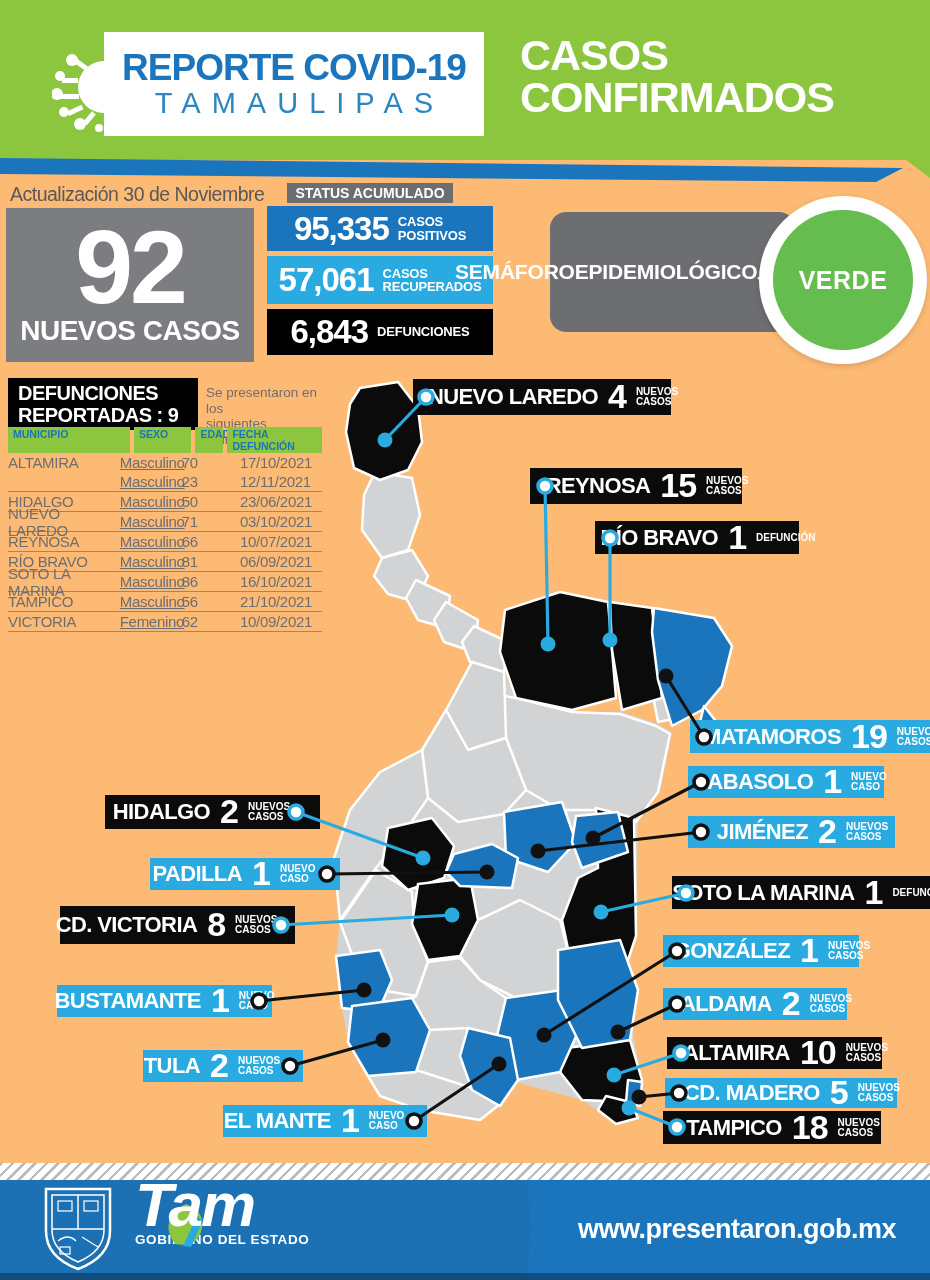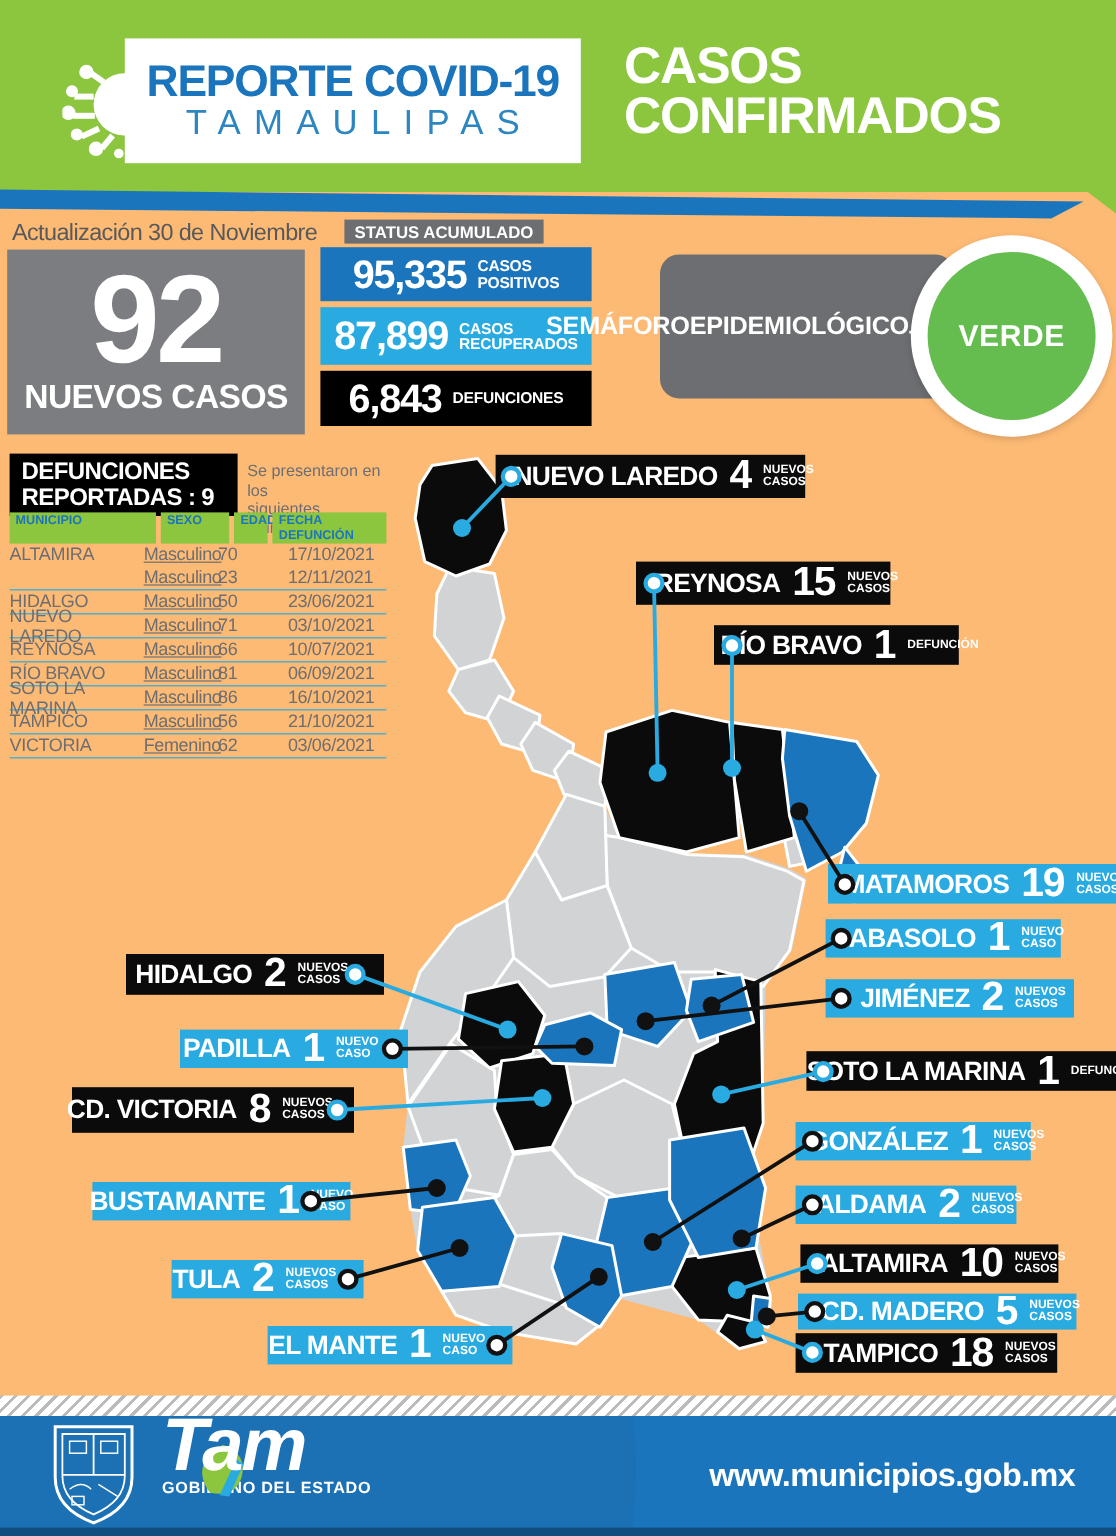--- a/index.html
+++ b/index.html
@@ -124,21 +124,21 @@
   <div class="status-header">STATUS ACUMULADO</div>
   <div class="status-col" id="status-col">
       <div class="status-bar" style="background: rgb(27, 117, 188); height: 45px; margin-bottom: 5px;">
         <span class="status-value">95,335</span>
         <span class="status-label">
           <div>CASOS</div>
           <div>POSITIVOS</div>
         </span>
       </div>
       <div class="status-bar" style="background: rgb(41, 171, 226); height: 48px; margin-bottom: 5px;">
-        <span class="status-value">87,899</span>
+        <span class="status-value">57,061</span>
         <span class="status-label">
           <div>CASOS</div>
           <div>RECUPERADOS</div>
         </span>
       </div>
       <div class="status-bar" style="background: rgb(0, 0, 0); height: 46px; margin-bottom: 5px;">
         <span class="status-value">6,843</span>
         <span class="status-label">
           <div>DEFUNCIONES</div>
         </span>
@@ -213,21 +213,21 @@
       <div class="dt-row lined">
         <span class="c-mun">TAMPICO</span>
         <span class="c-sex">Masculino</span>
         <span class="c-eda">56</span>
         <span class="c-fec">21/10/2021</span>
       </div>
       <div class="dt-row lined">
         <span class="c-mun">VICTORIA</span>
         <span class="c-sex">Femenino</span>
         <span class="c-eda">62</span>
-        <span class="c-fec">03/06/2021</span>
+        <span class="c-fec">10/09/2021</span>
       </div>
     </div>
 
   <svg class="overlay" style="left:320px;top:380px;" width="420" height="770" viewBox="0 0 420 770">
 
     <polygon fill="#D1D3D4" points="
       152,282 184,292 196,318 252,332 302,332 338,344 352,352 340,412 318,440 316,556 302,598
       322,700 312,724 318,738 296,744 262,720 196,702 178,726 150,712 96,692 48,698 28,662
       22,628 16,576 20,540 14,478 30,430 60,392 102,370 126,330"></polygon>
     <g stroke="#ffffff" stroke-width="2.5" stroke-linejoin="round">
@@ -389,21 +389,21 @@
         </span>
       </div>
       <div class="callout black" style="left: 663px; top: 1111px; width: 218px; height: 33px; padding-left: 22px;">
         <span class="co-name">TAMPICO</span>
         <span class="co-num">18</span>
         <span class="co-suffix">
           <div>NUEVOS</div>
           <div>CASOS</div>
         </span>
       </div>
-      <div class="callout blue" style="left: 57px; top: 985px; width: 215px; height: 32px;  margin-left: 20px;">
+      <div class="callout blue" style="left: 57px; top: 985px; width: 215px; height: 32px; ">
         <span class="co-name">BUSTAMANTE</span>
         <span class="co-num">1</span>
         <span class="co-suffix">
           <div>NUEVO</div>
           <div>CASO</div>
         </span>
       </div>
       <div class="callout blue" style="left: 143px; top: 1050px; width: 160px; height: 32px; padding-right: 22px;">
         <span class="co-name">TULA</span>
         <span class="co-num">2</span>
@@ -504,17 +504,17 @@
       </g>
     </svg>
     <div class="tam-logo">
       <svg class="abs" style="left:28px;top:28px;" width="46" height="46" viewBox="0 0 46 46">
         <path d="M23,2 Q44,10 38,30 Q32,46 12,42 Q0,26 10,12 Q16,5 23,2 Z" fill="#8CC63F"></path>
         <path d="M20,44 L34,14 L40,18 L28,45 Z" fill="#29ABE2"></path>
       </svg>
       <div class="tam-script" style="position:relative;">Tam</div>
       <div class="tam-gov">GOBIERNO DEL ESTADO</div>
     </div>
-    <div class="footer-url">www.municipios.gob.mx</div>
+    <div class="footer-url">www.presentaron.gob.mx</div>
     <div class="abs" style="left:0;bottom:0;width:930px;height:7px;background:#124D80;"></div>
   </div>
 
 </div>
 
 </body></html>

